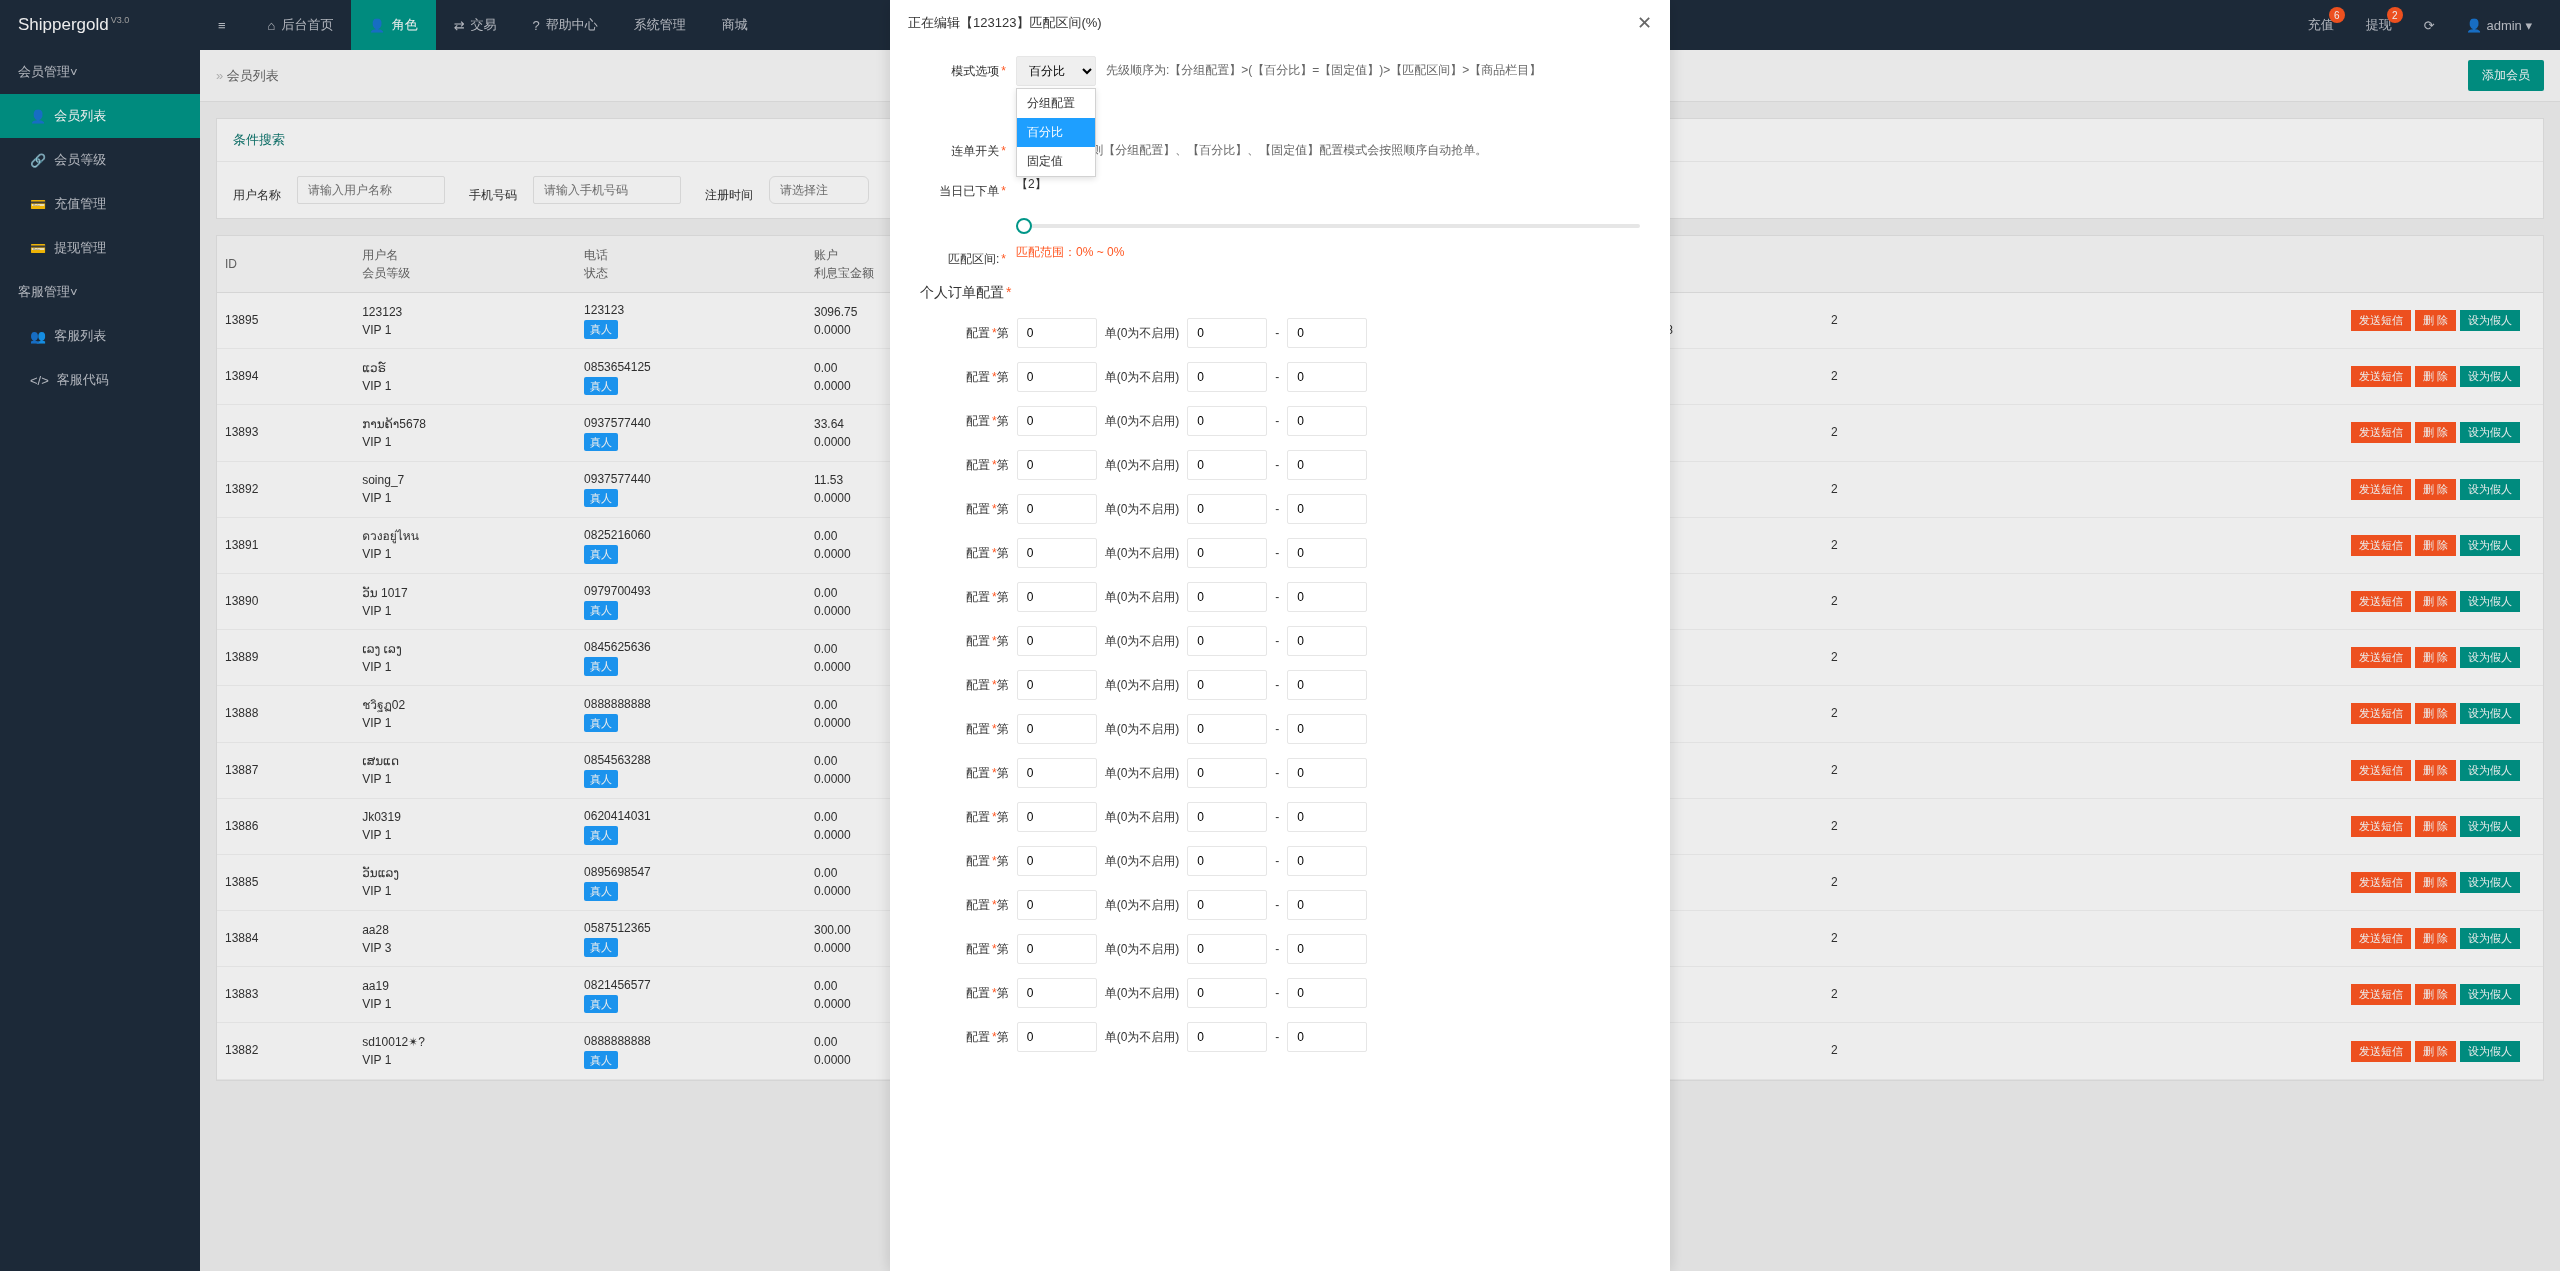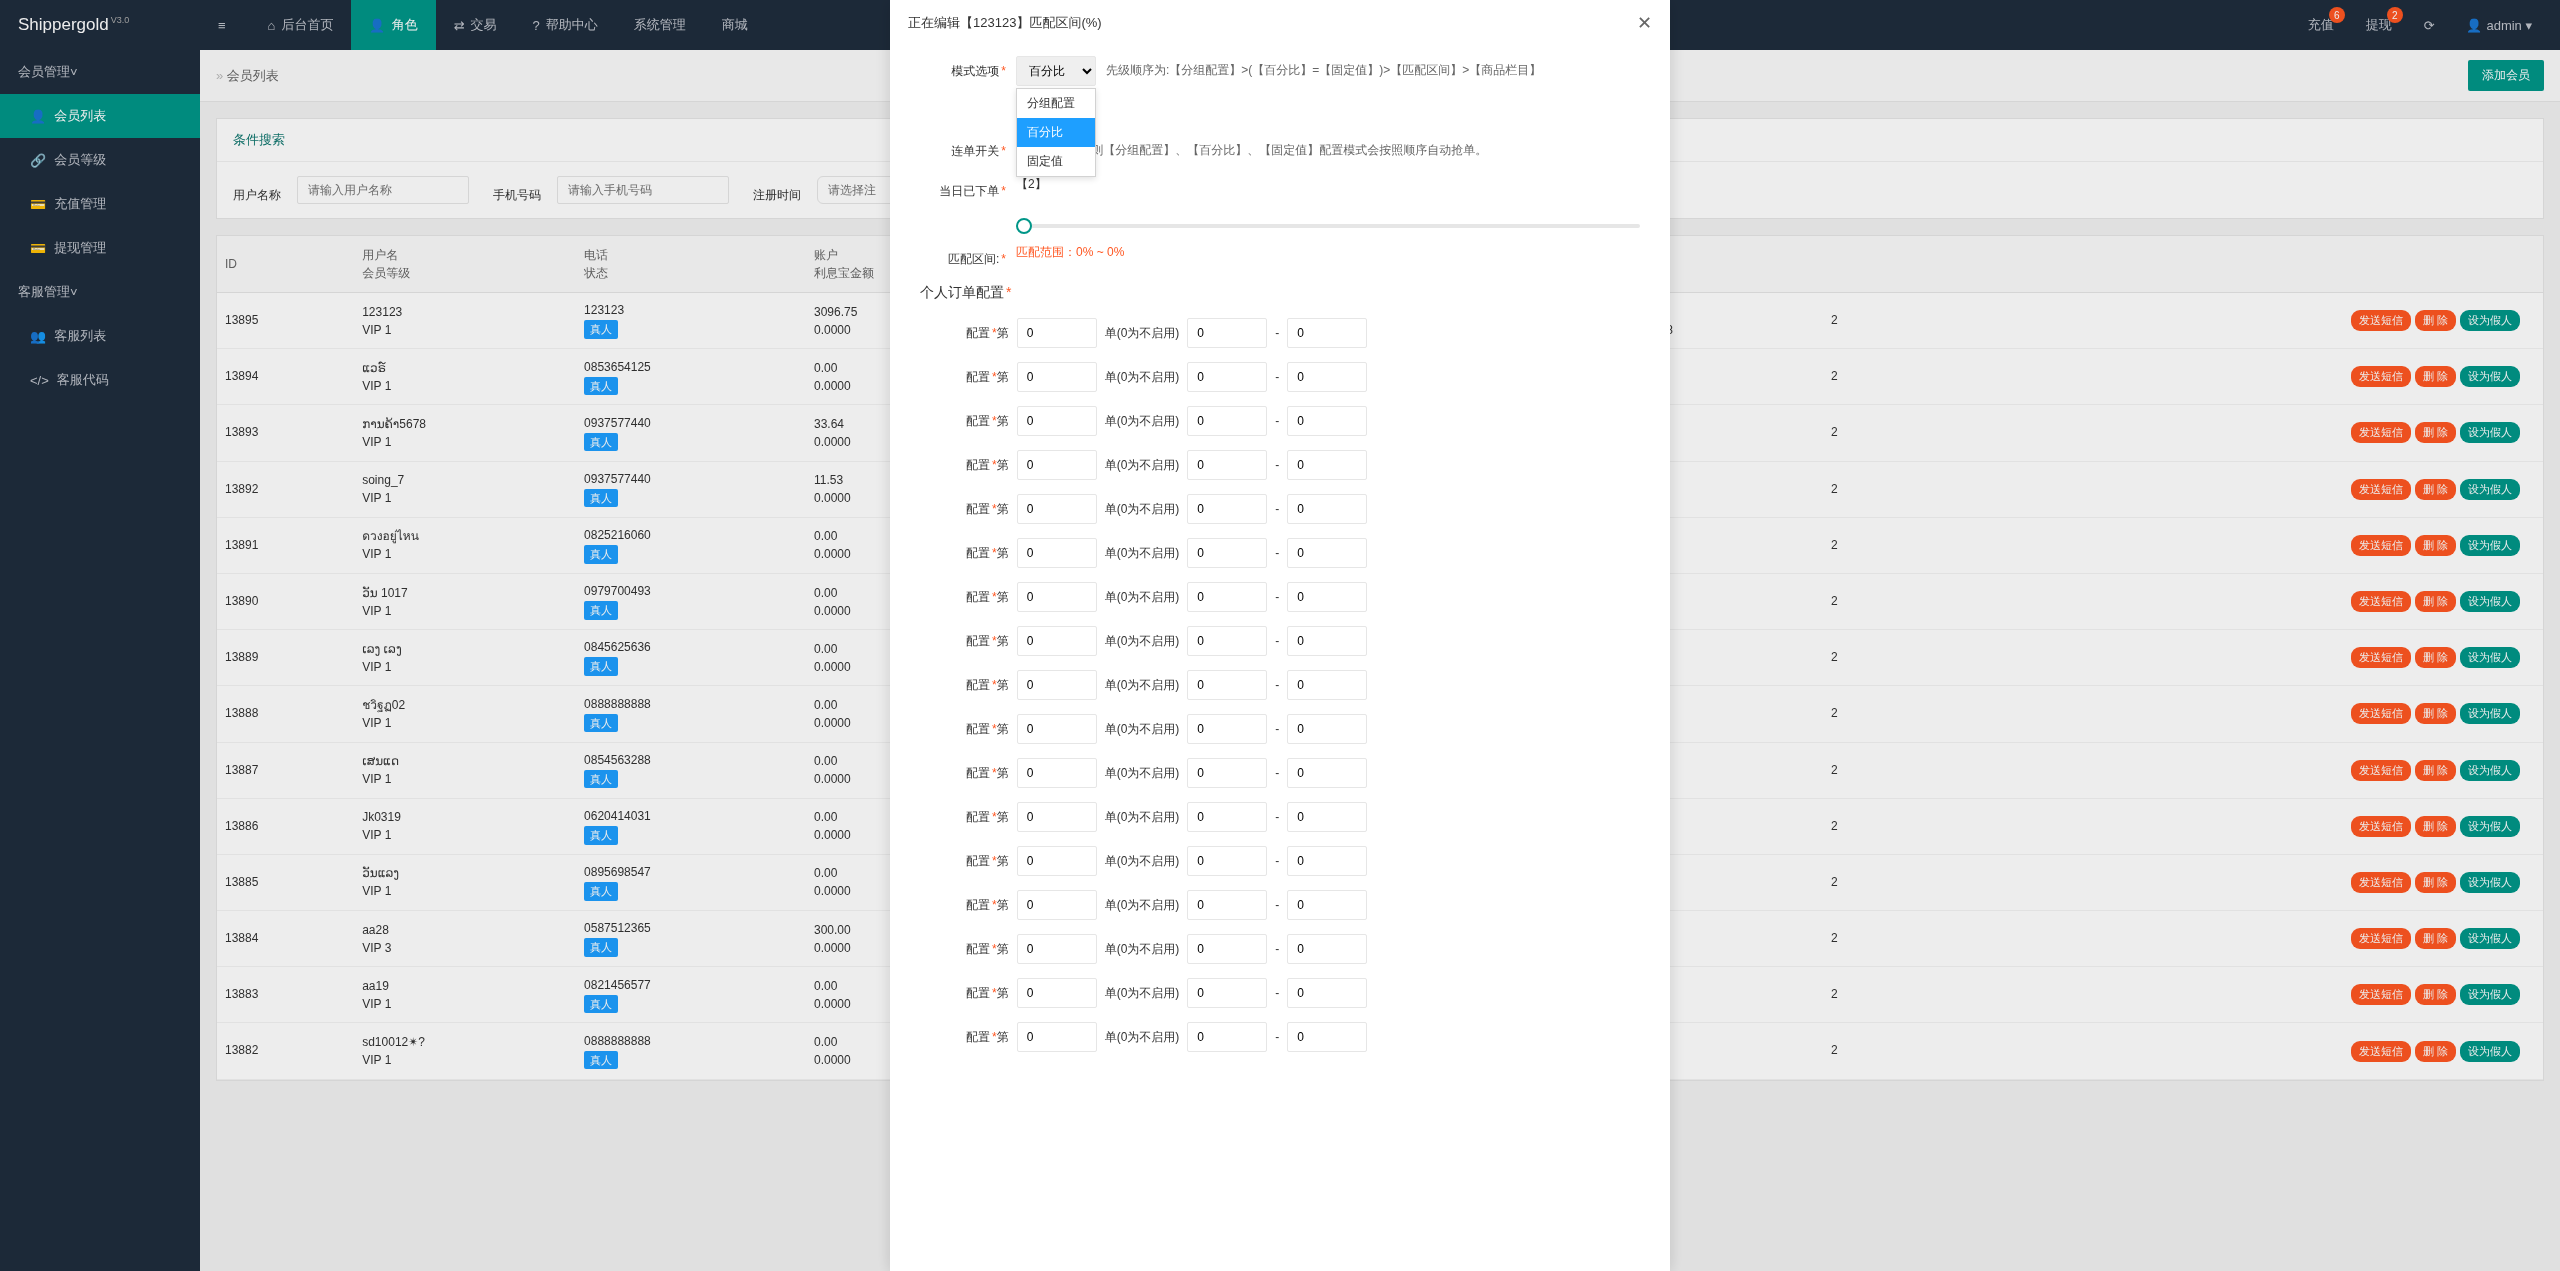--- a/index.html
+++ b/index.html
@@ -18,31 +18,31 @@
 .sb-group{padding:13px 18px;display:flex;align-items:center;justify-content:flex-start;cursor:pointer;font-size:13px}
 .sb-item{padding:13px 18px 13px 30px;display:flex;align-items:center;gap:8px;cursor:pointer;font-size:13px}
 .sb-item.active{background:#009688;color:#fff}
 .content{flex:1;overflow:auto;background:#f2f2f2}
 .crumb{background:#fafafa;border-bottom:1px solid #e6e6e6;padding:10px 16px;display:flex;align-items:center;justify-content:space-between;font-size:13px;color:#666}
 .addbtn{background:#009688;color:#fff;padding:7px 14px;border:none;border-radius:2px;cursor:pointer;font-size:12px}
 .panel{margin:16px;background:#fff;border:1px solid #e6e6e6}
 .panel-title{padding:12px 16px;border-bottom:1px solid #f0f0f0;font-size:13px;color:#0f766e}
 .filters{display:flex;gap:24px;padding:14px 16px;font-size:12px}
 .fld{display:flex;align-items:flex-end;gap:16px}
-.fld input{border:1px solid #e6e6e6;padding:6px 10px;width:172px;border-radius:2px;font-size:12px}
+.fld input{border:1px solid #e6e6e6;padding:6px 10px;width:148px;border-radius:2px;font-size:12px}
 table{width:100%;border-collapse:collapse;font-size:12px}
 th{text-align:left;padding:10px 8px;border-bottom:1px solid #e6e6e6;color:#666;font-weight:400;background:#fafafa;line-height:1.5}
 td{padding:6px 8px;border-bottom:1px solid #f3f3f3;vertical-align:middle;line-height:1.6}
 .tag{display:inline-block;padding:1px 6px;border-radius:2px;color:#fff;font-size:11px;margin:1px 0}
 .tag-user{background:#1e9fff}
 .tag-mode{background:#ff5722}
 .tag-mode-g{background:#009688}
 .tag-pct{background:#ff5722}
 .tag-group{background:#ff5722}
-.btn-sm{padding:3px 8px;border:none;border-radius:9px;color:#fff;cursor:pointer;font-size:11px;margin-right:4px}
+.btn-sm{padding:3px 8px;border:none;border-radius:0;color:#fff;cursor:pointer;font-size:11px;margin-right:4px}
 .btn-red{background:#ff5722}
 .btn-green{background:#009688}
 .acts{white-space:nowrap}
 .modal-mask{position:fixed;inset:0;background:rgba(0,0,0,.07);z-index:100}
 .modal{position:fixed;left:50%;top:0;transform:translateX(-50%);width:780px;height:100vh;background:#fff;z-index:101;box-shadow:0 2px 16px rgba(0,0,0,.15);display:flex;flex-direction:column}
 .modal-hd{padding:12px 18px;display:flex;align-items:center;justify-content:space-between;font-size:13px;border-bottom:0}
 .modal-close{cursor:pointer;font-size:18px;color:#666}
 .modal-body{flex:1;overflow-y:auto;padding:10px 30px 30px}
 .frow{display:flex;align-items:flex-start;margin-bottom:16px;font-size:12px}
 .flab{width:96px;text-align:right;padding-right:10px;padding-top:7px;color:#333}

